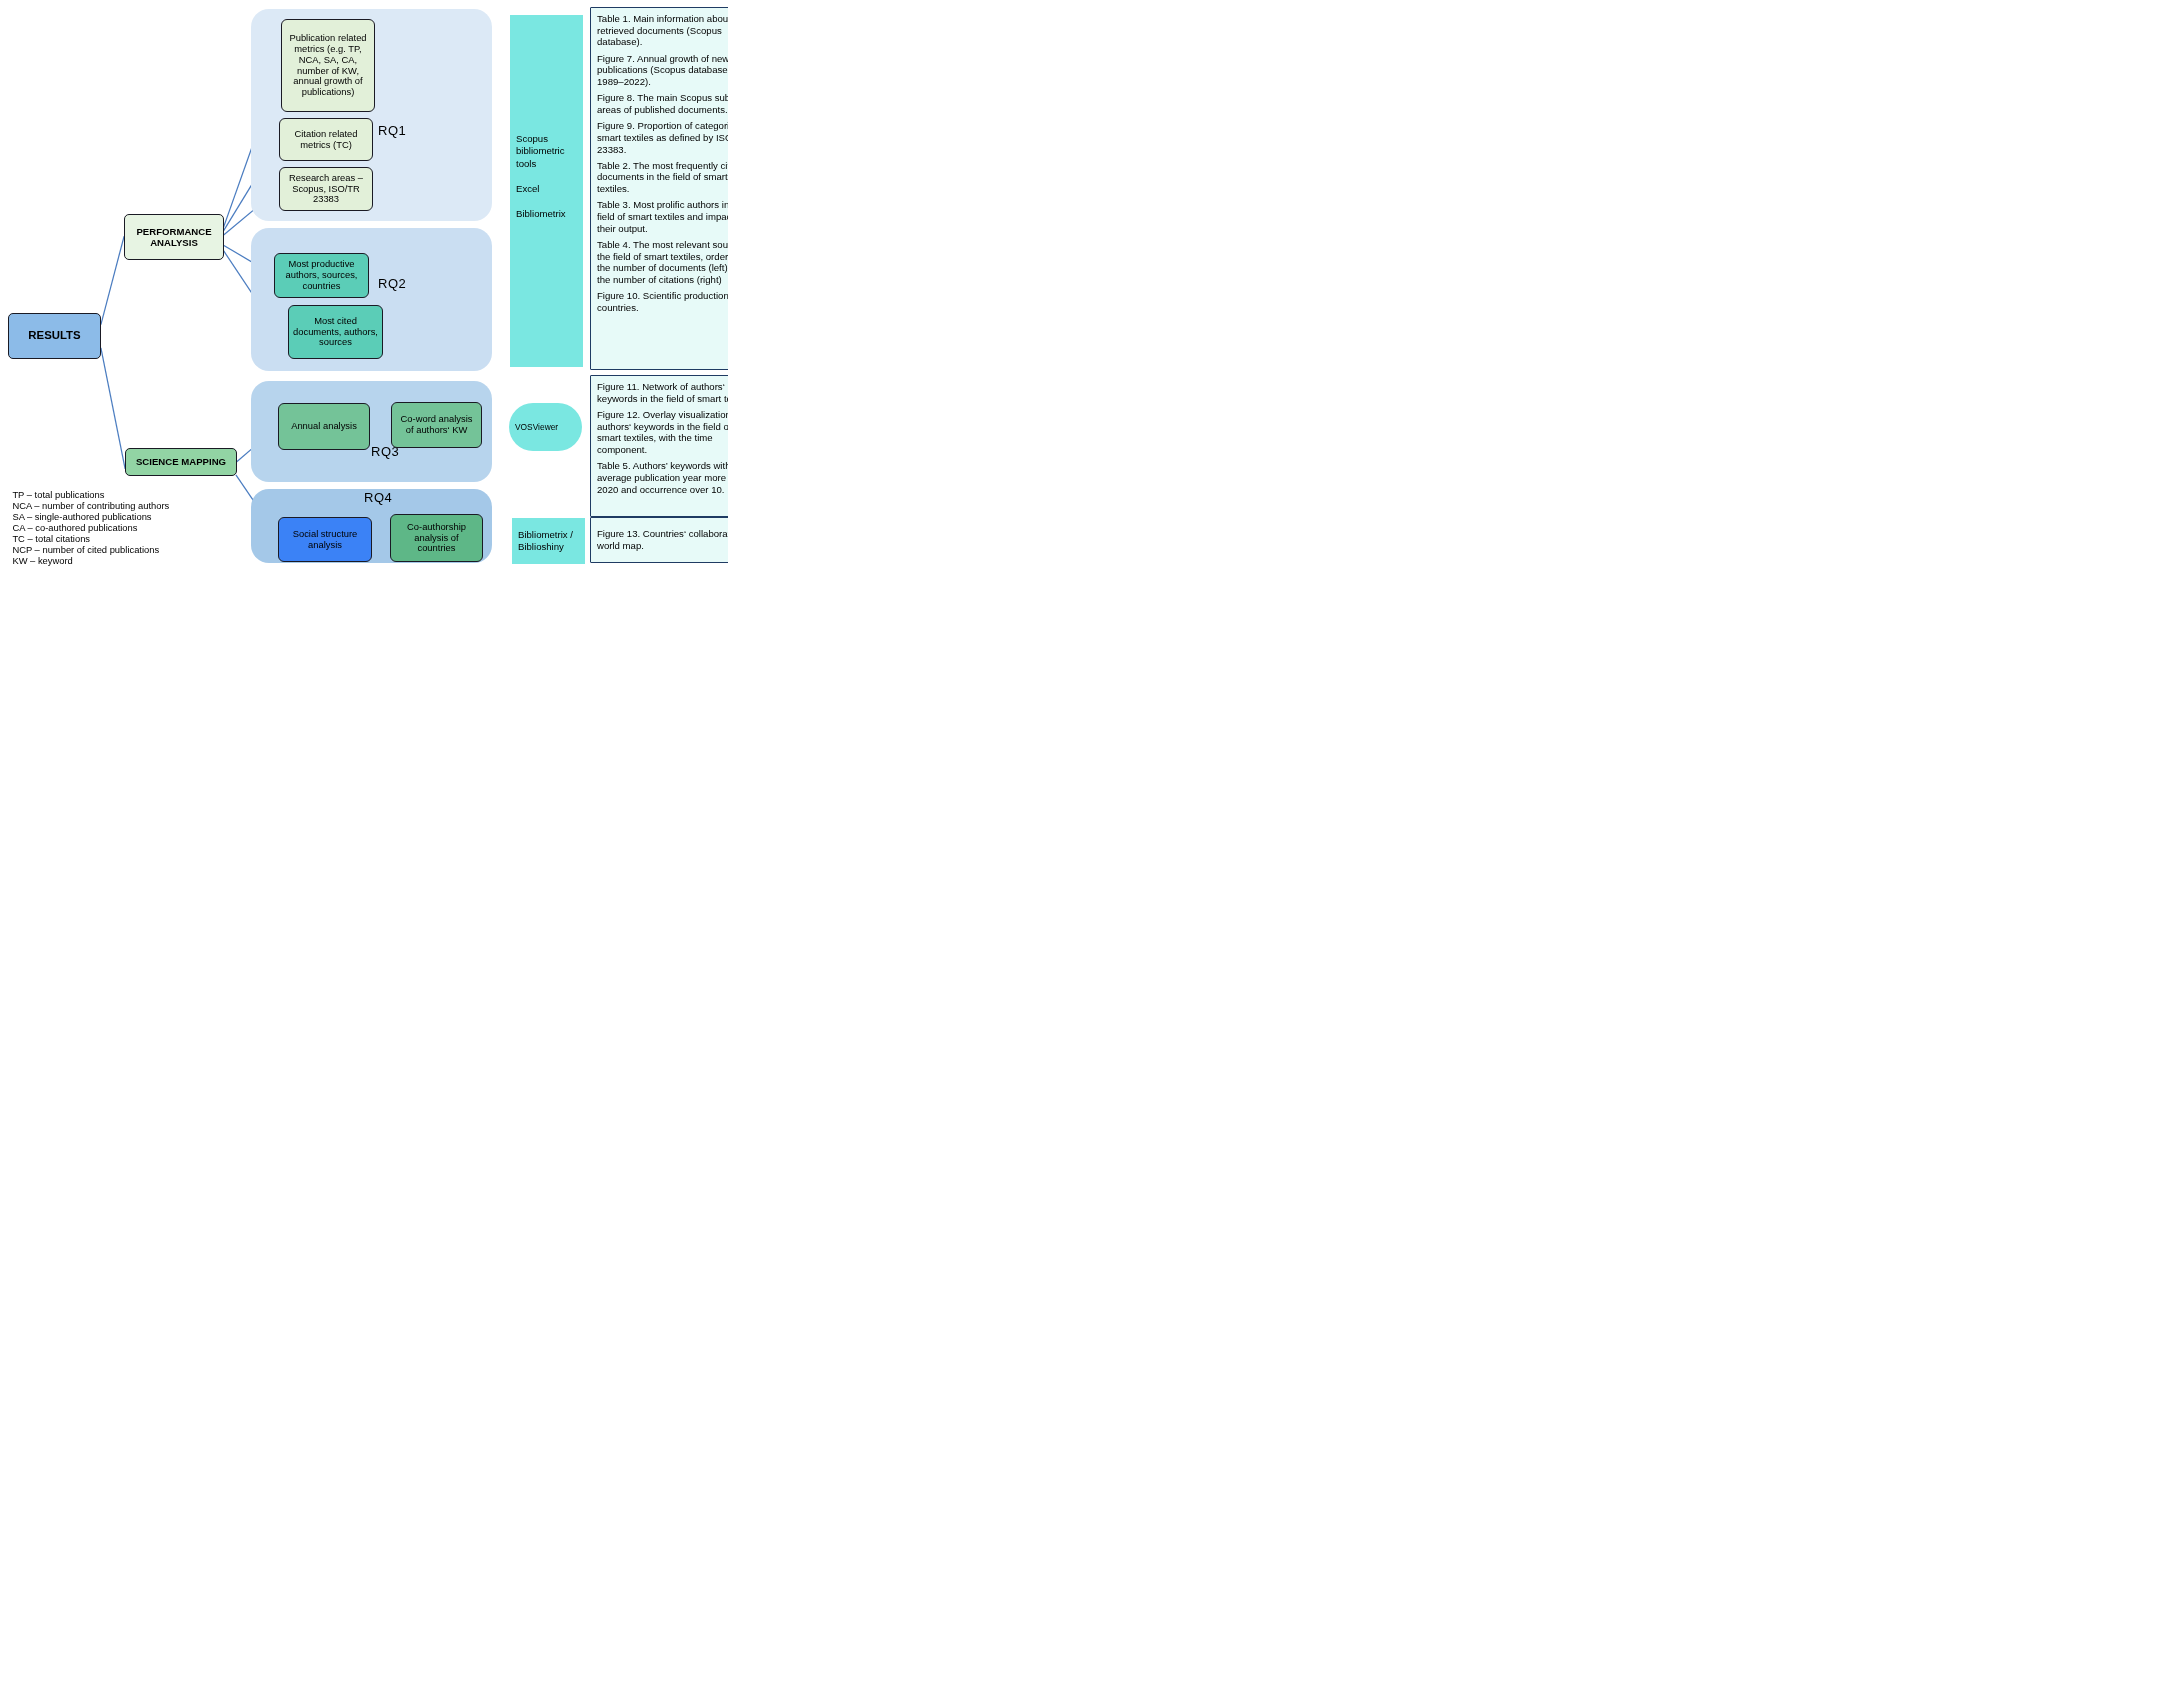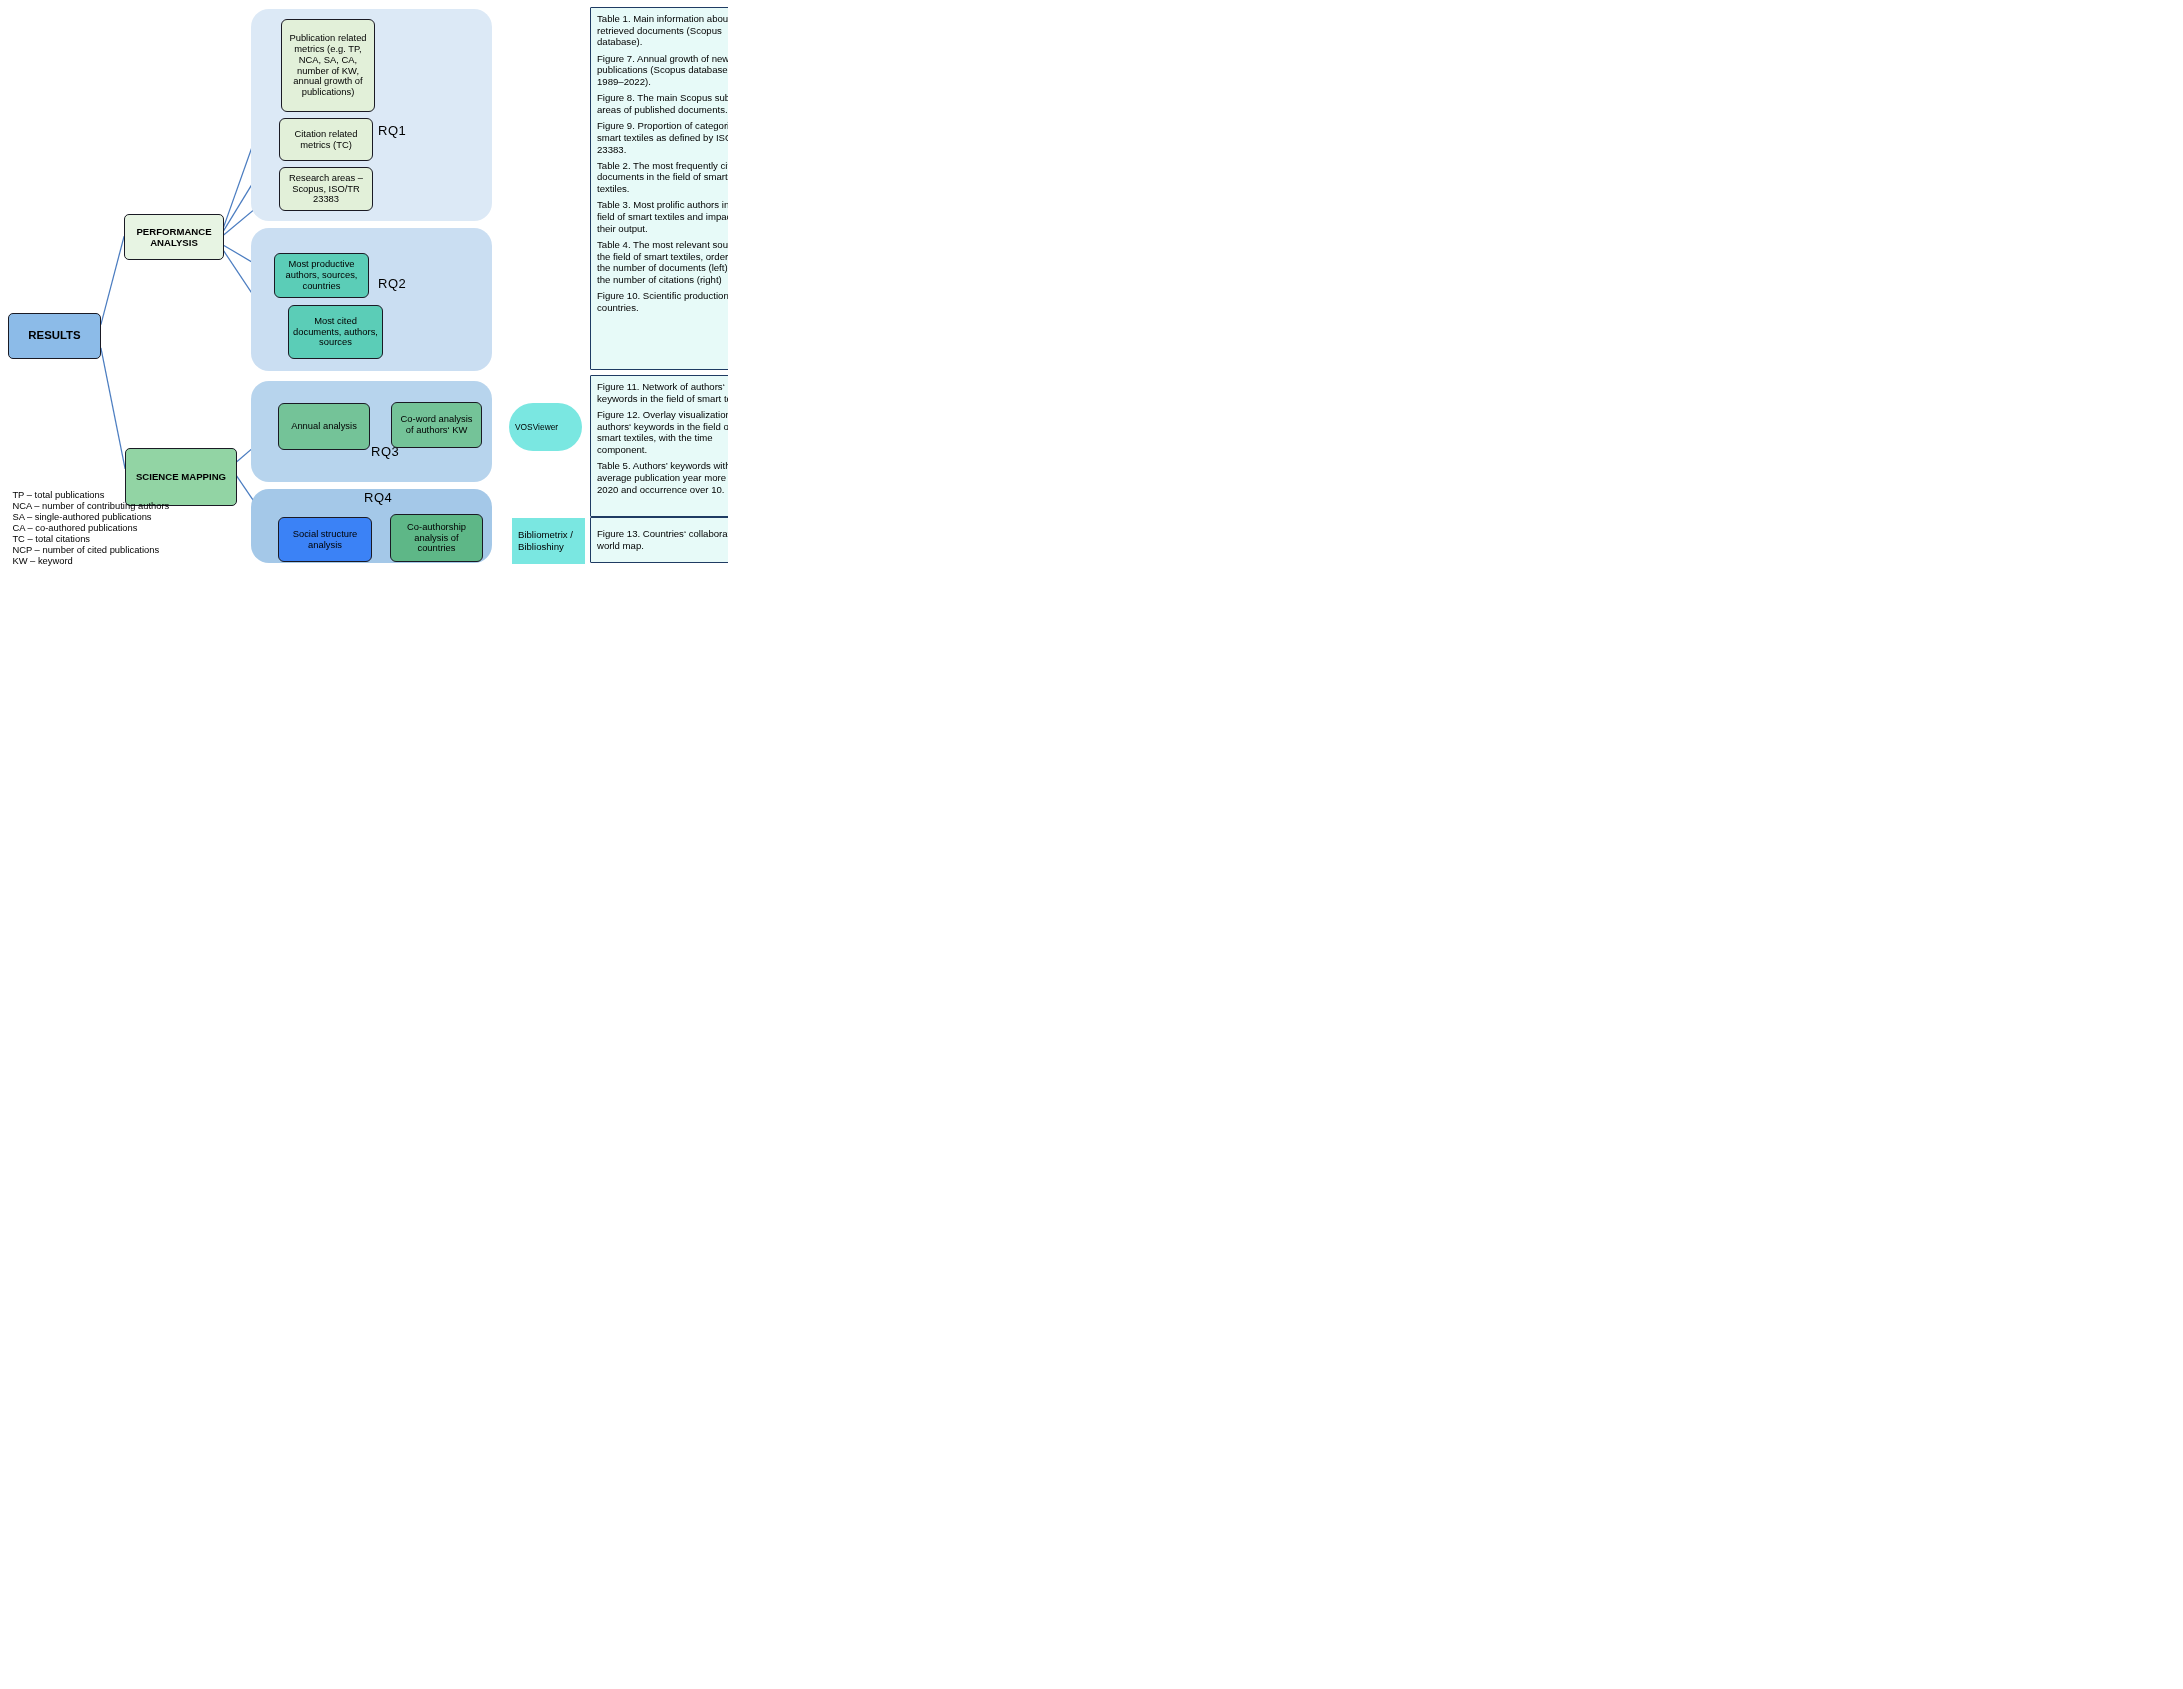--- a/index.html
+++ b/index.html
@@ -103,21 +103,21 @@
   <div class="abs rq-label" style="left:378px; top:276px;">RQ2</div>
   <div class="abs rq-label" style="left:371px; top:444px;">RQ3</div>
   <div class="abs rq-label" style="left:364px; top:490px;">RQ4</div>
 
   <div class="abs node blue" style="left:8px; top:313px; width:93px; height:46px;">
     <span>RESULTS</span>
   </div>
   <div class="abs node branch" style="left:124px; top:214px; width:100px; height:46px;">
     <span>PERFORMANCE ANALYSIS</span>
   </div>
-  <div class="abs node green" style="left:125px; top:448px; width:112px; height:58px;">
+  <div class="abs node green" style="left:125px; top:448px; width:112px; height:28px;">
     <span>SCIENCE MAPPING</span>
   </div>
 
   <div class="abs node ltgreen" style="left:281px; top:19px;  width:94px; height:93px;">
     <span>Publication related metrics (e.g. TP, NCA, SA, CA, number of KW, annual growth of publications)</span>
   </div>
   <div class="abs node ltgreen" style="left:279px; top:118px; width:94px; height:43px;">
     <span>Citation related metrics (TC)</span>
   </div>
   <div class="abs node ltgreen" style="left:279px; top:167px; width:94px; height:44px;">
@@ -138,20 +138,27 @@
     <span>Co-word analysis of authors‘ KW</span>
   </div>
 
   <div class="abs node mgreen2" style="left:278px; top:517px; width:94px; height:45px;">
     <span>Social structure analysis</span>
   </div>
   <div class="abs node mgreen3" style="left:390px; top:514px; width:93px; height:48px;">
     <span>Co-authorship analysis of countries</span>
   </div>
 
+  <div class="abs tool" style="left:510px; top:15px; width:73px; height:352px; padding-top:118px;">
+    <span class="pre">Scopus bibliometric tools
+
+Excel
+
+Bibliometrix</span>
+  </div>
   <div class="abs tool vcenter" style="left:509px; top:403px; width:73px; height:48px; font-size:8.4px;border-radius:24px;">
     <span>VOSViewer</span>
   </div>
   <div class="abs tool vcenter" style="left:512px; top:518px; width:73px; height:46px;">
     <span>Bibliometrix / Biblioshiny</span>
   </div>
 
   <div class="abs output-box" style="left:590px; top:7px; width:174px; height:363px;">
     <p>Table 1. Main information about retrieved documents (Scopus database).</p>
     <p>Figure 7. Annual growth of new publications (Scopus database, 1989–2022).</p>

